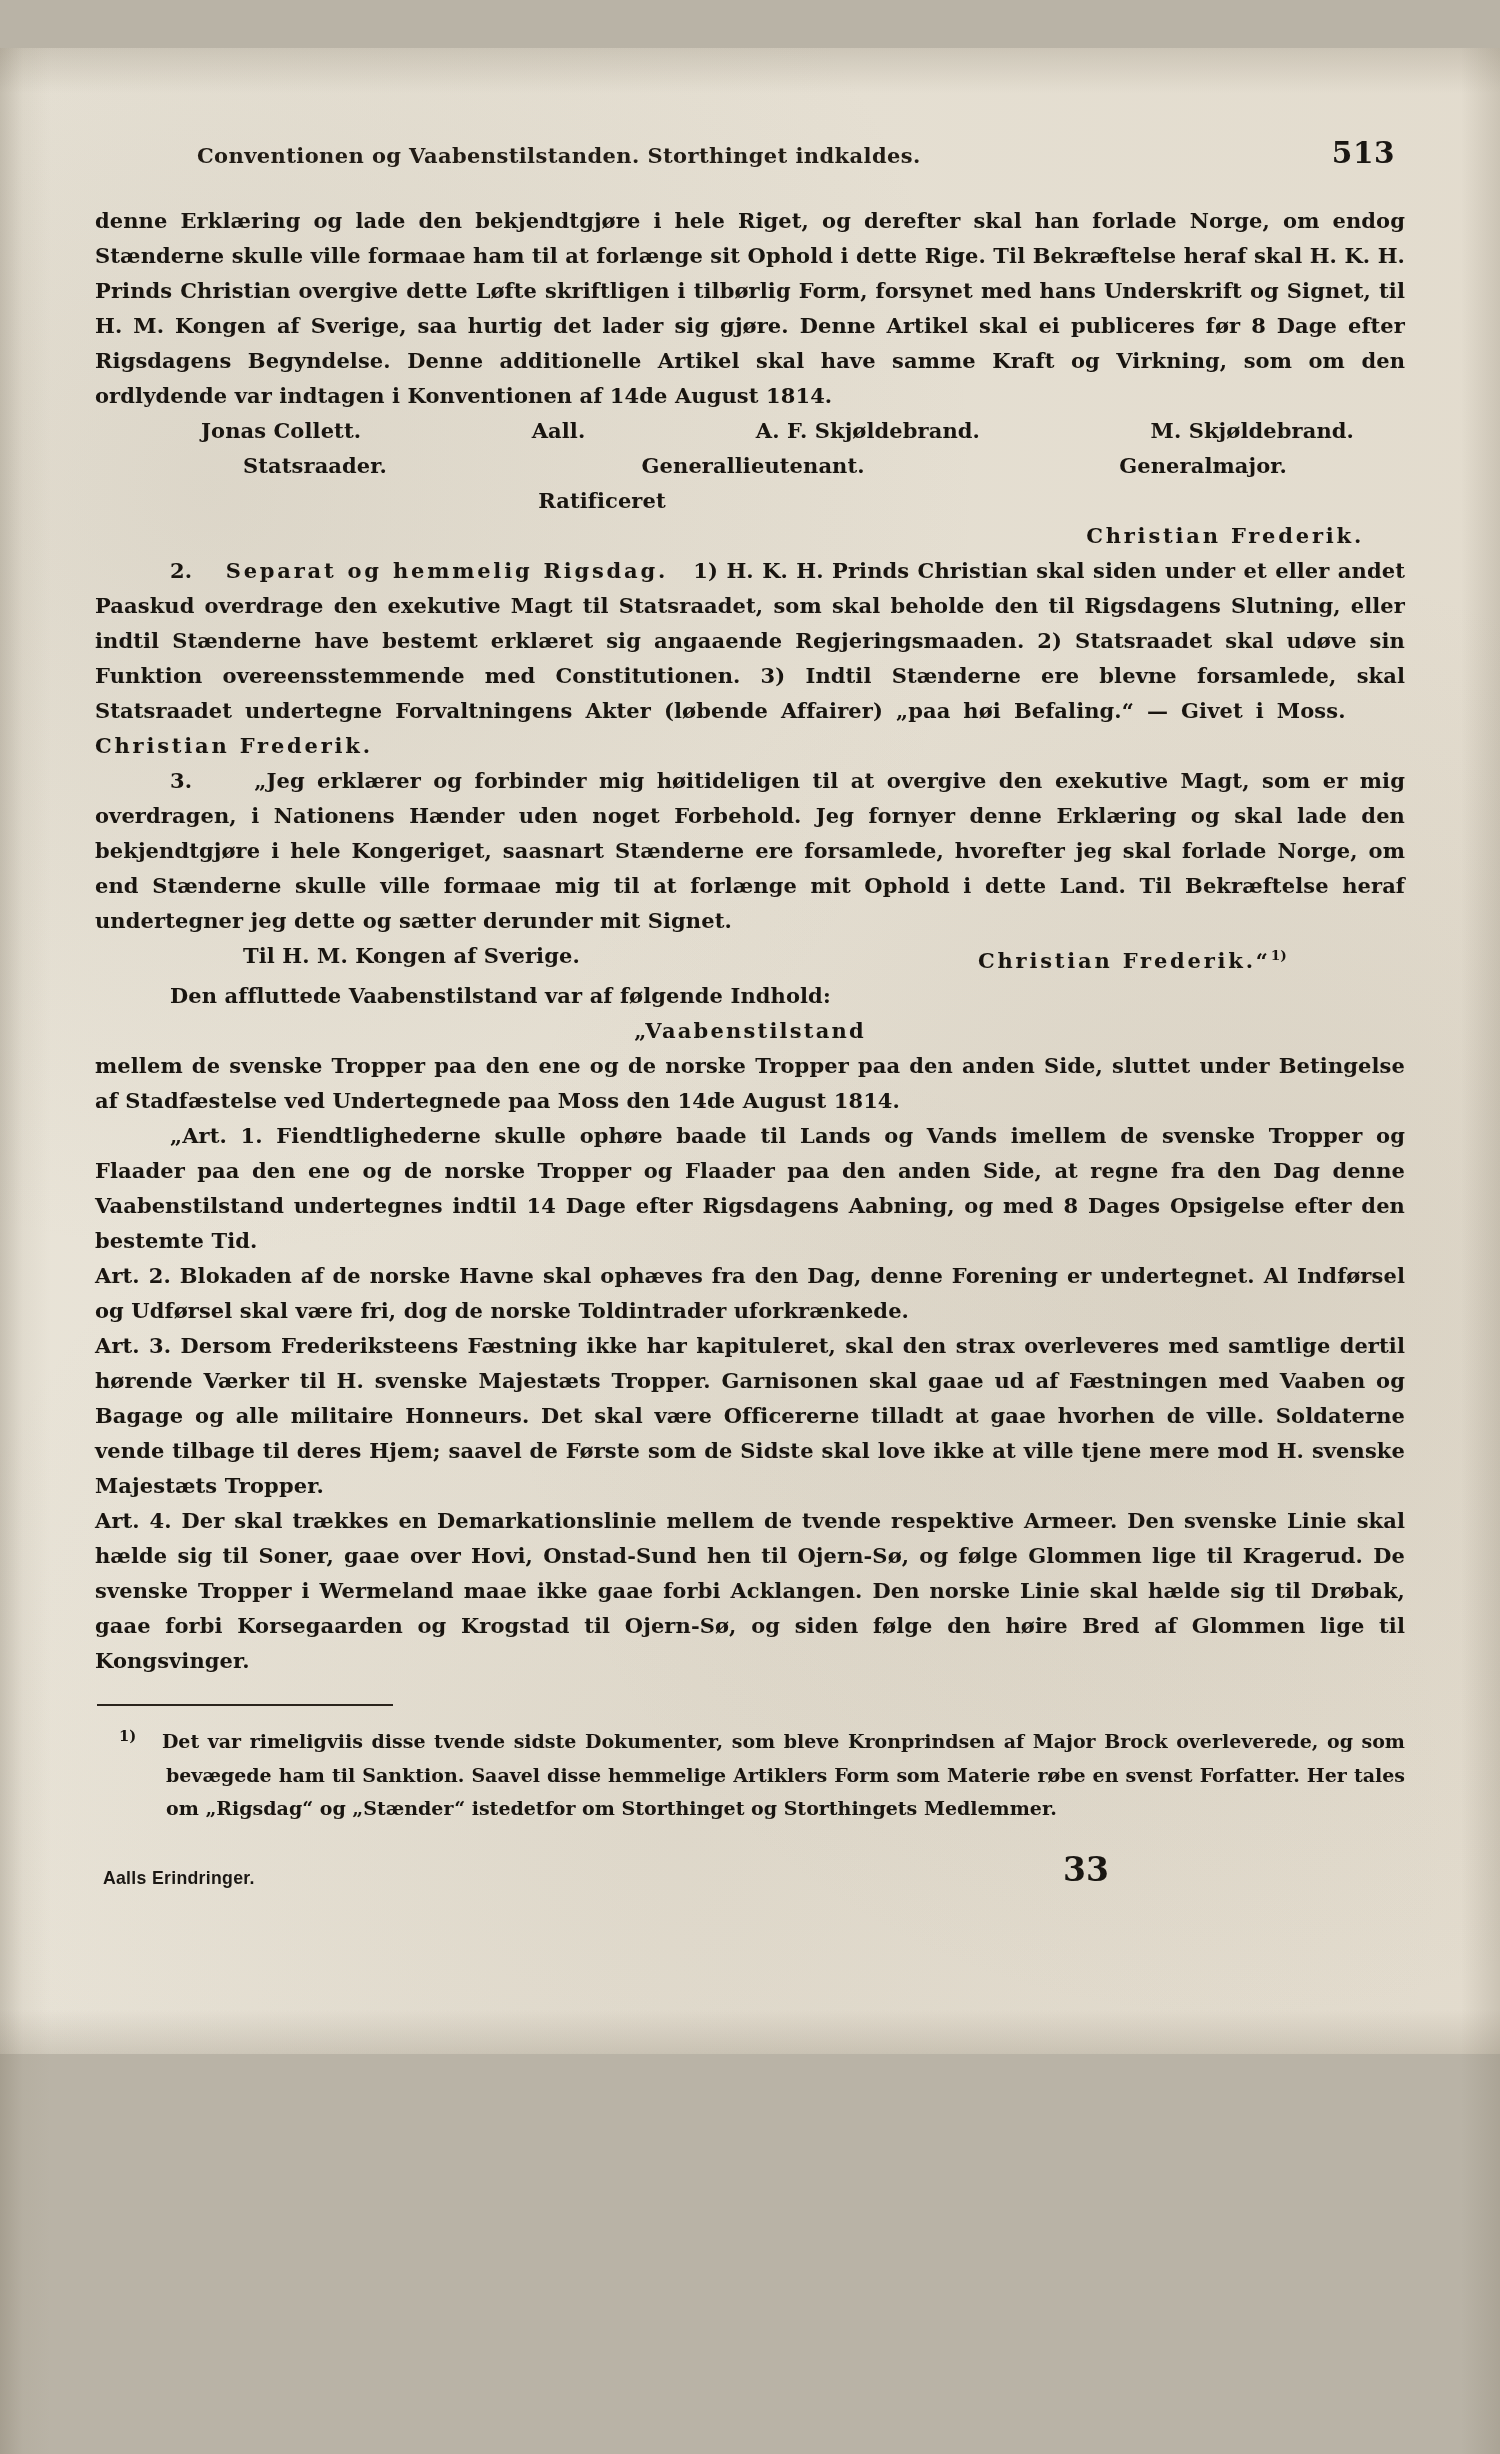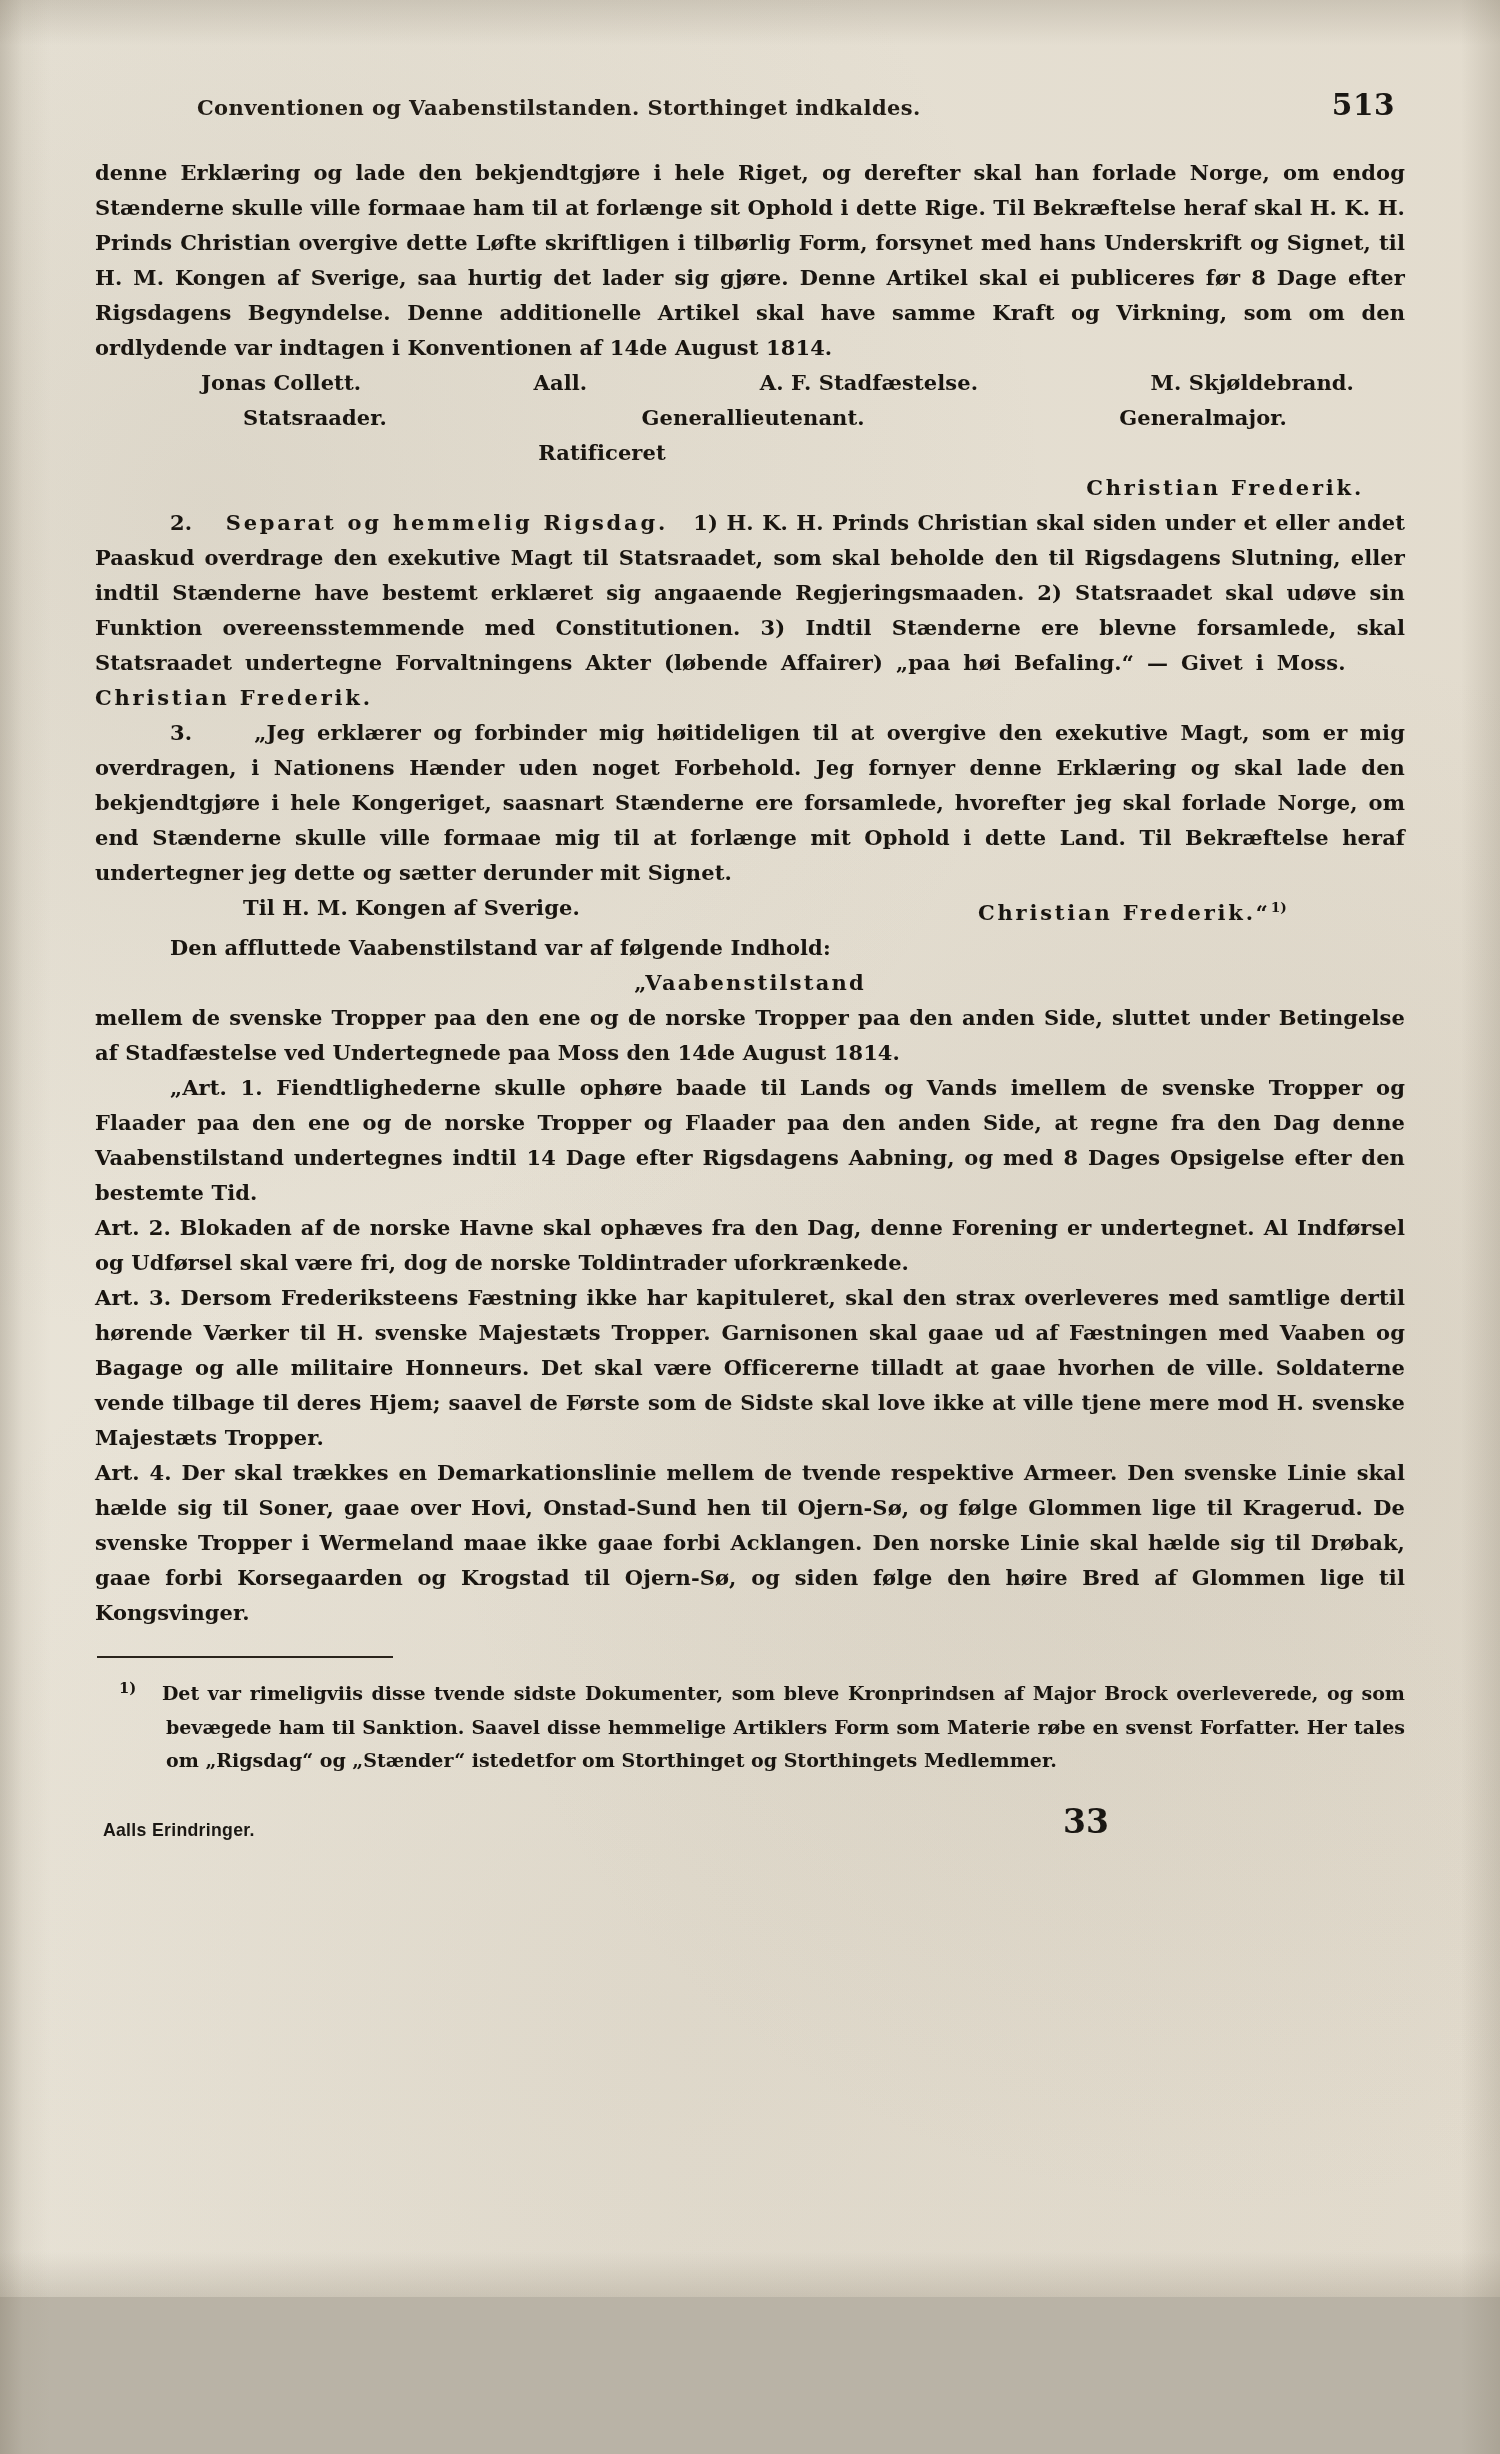--- a/index.html
+++ b/index.html
@@ -8,30 +8,31 @@
     background: #b9b3a6;
   }
   body {
     width: 1500px;
     height: 2455px;
     overflow: hidden;
   }
   .page {
     position: relative;
     width: 1500px;
-    height: 2297px;
+    height: 2006px;
     background: #e8e3d7;
     background-image:
       radial-gradient(circle at 14% 22%, rgba(160,150,130,0.16) 0%, rgba(160,150,130,0) 38%),
       radial-gradient(circle at 82% 62%, rgba(150,140,120,0.13) 0%, rgba(150,140,120,0) 42%),
       radial-gradient(circle at 45% 88%, rgba(170,160,140,0.12) 0%, rgba(170,160,140,0) 40%),
       linear-gradient(95deg, #e9e4d8 0%, #e5dfd2 50%, #e2dbcd 100%);
     font-family: "DejaVu Serif", serif;
     color: #1a1713;
     box-sizing: border-box;
+    margin-top: 48px;
   }
   .paper-edge-l {
     position: absolute; left: 0; top: 0; width: 51px; height: 2455px;
     background: linear-gradient(90deg, rgba(120,110,92,0.30) 0%, rgba(150,140,120,0.10) 45%, rgba(255,255,255,0) 100%);
     pointer-events: none;
   }
   .paper-edge-r {
     position: absolute; right: 0; top: 0; width: 39px; height: 2455px;
     background: linear-gradient(270deg, rgba(120,110,92,0.22) 0%, rgba(255,255,255,0) 100%);
     pointer-events: none;
@@ -178,21 +179,21 @@
       <div class="runhead-page">513</div>
     </div>
 
     <div class="body">
 
       <p>denne Erklæring og lade den bekjendtgjøre i hele Riget, og derefter skal han forlade Norge, om endog Stænderne skulle ville formaae ham til at forlænge sit Ophold i dette Rige.  Til Bekræftelse heraf skal H.  K.  H.  Prinds Christian overgive dette Løfte skriftligen i tilbørlig Form, forsynet med hans Underskrift og Signet, til H. M.  Kongen af Sverige, saa hurtig det lader sig gjøre.  Denne Artikel skal ei publiceres før 8 Dage efter Rigsdagens Begyndelse.  Denne additionelle Artikel skal have samme Kraft og Virkning, som om den ordlydende var indtagen i Konventionen af 14de August 1814.</p>
 
       <div class="sig-line">
         <span>Jonas Collett.</span>
         <span>Aall.</span>
-        <span>A. F. Stadfæstelse.</span>
+        <span>A. F. Skjøldebrand.</span>
         <span>M. Skjøldebrand.</span>
       </div>
 
       <div class="sig-line2">
         <span>Statsraader.</span>
         <span>Generallieutenant.</span>
         <span>Generalmajor.</span>
       </div>
 
       <div class="ratif">Ratificeret</div>

